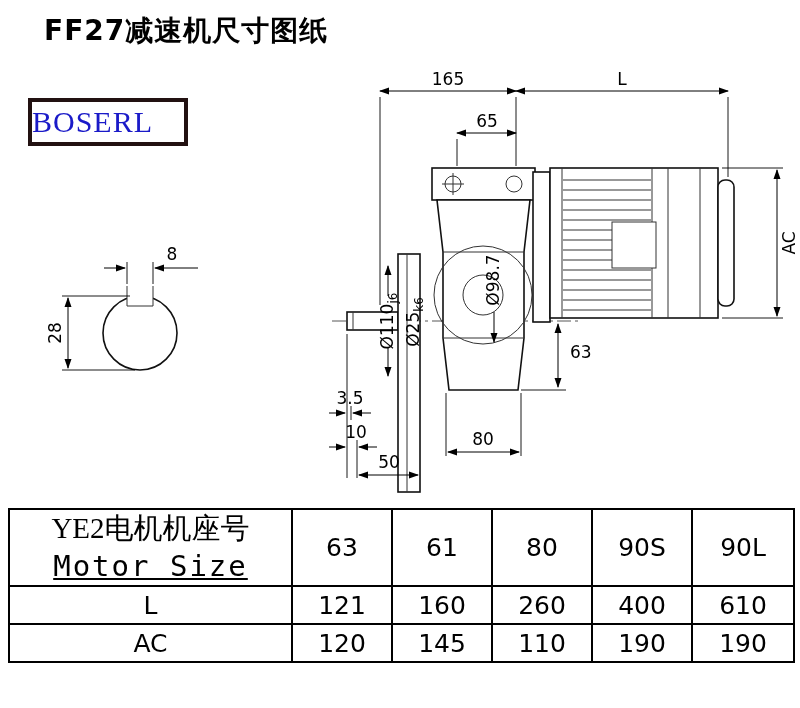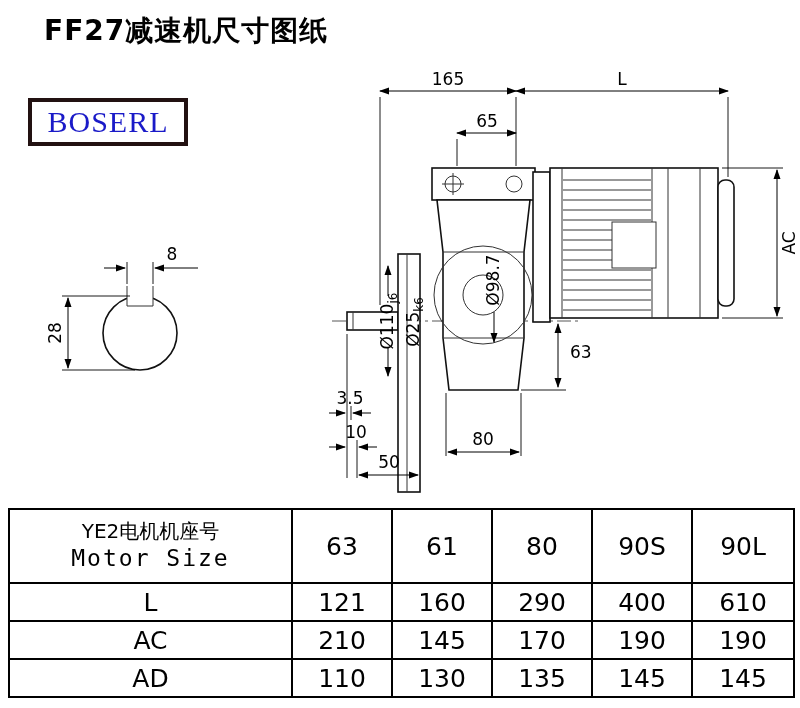--- a/index.html
+++ b/index.html
@@ -3,42 +3,42 @@
 <meta charset="utf-8">
 <style>
   html,body{margin:0;padding:0;background:#fff;}
   .page{position:relative;width:800px;height:708px;background:#fff;overflow:hidden;
         font-family:"DejaVu Sans", sans-serif;color:#000;}
 
   .title{position:absolute;left:44px;top:12px;margin:0;font-size:28px;font-weight:bold;
          letter-spacing:1px;}
 
   .logo{position:absolute;left:28px;top:98px;width:152px;height:40px;
-        border:4px solid #221111;display:flex;align-items:center;justify-content:center;}
+        border:4px solid #221111;display:flex;align-items:center;justify-content:flex-start;}
   .logo span{font-family:"Liberation Serif", serif;font-size:30px;color:#1a1ac8;letter-spacing:1px;}
 
   svg.drawing{position:absolute;left:0;top:0;}
   .part{fill:#fff;stroke:#111;stroke-width:1.6;}
   .thin{fill:none;stroke:#333;stroke-width:1;}
   .hatch{stroke:#222;stroke-width:1;}
   .dim{stroke:#000;stroke-width:1;fill:none;}
   .ext{stroke:#000;stroke-width:0.9;}
   .cl{stroke:#444;stroke-width:0.9;stroke-dasharray:14 4 3 4;}
   .dimtxt{font:17px "DejaVu Sans", sans-serif;fill:#000;}
   .fit{font-size:12px;}
 
   table.dim-table{position:absolute;left:8px;top:508px;width:785px;border-collapse:collapse;
                   table-layout:fixed;}
   .dim-table td{border:2px solid #000;text-align:center;vertical-align:middle;
                 font-size:25px;padding:0;}
   .dim-table tr.hrow{height:74px;}
   .dim-table tr.drow{height:38px;}
-  .hdr-cn{display:block;font-size:20px;line-height:1.3;}
-  .hdr-en{display:block;font-size:23px;font-family:"DejaVu Sans Mono", monospace;
-          letter-spacing:2px;line-height:1.3;}
+  .hdr-cn{display:block;font-size:29px;line-height:1.3;font-family:Liberation Serif, serif;}
+  .hdr-en{display:block;font-size:29px;font-family:"DejaVu Sans Mono", monospace;
+          letter-spacing:2px;line-height:1.3;text-decoration:underline;}
 </style>
 </head>
 <body>
 
 <div class="page">
 
   <h1 class="title">FF27减速机尺寸图纸</h1>
 
   <div class="logo">
     <span>BOSERL</span>
@@ -233,36 +233,28 @@
         <td>63</td>
         <td>61</td>
         <td>80</td>
         <td>90S</td>
         <td>90L</td>
       </tr>
       <tr class="drow">
         <td>L</td>
         <td>121</td>
         <td>160</td>
-        <td>290</td>
+        <td>260</td>
         <td>400</td>
         <td>610</td>
       </tr>
       <tr class="drow">
         <td>AC</td>
-        <td>210</td>
+        <td>120</td>
         <td>145</td>
-        <td>170</td>
+        <td>110</td>
         <td>190</td>
         <td>190</td>
       </tr>
-      <tr class="drow">
-        <td>AD</td>
-        <td>110</td>
-        <td>130</td>
-        <td>135</td>
-        <td>145</td>
-        <td>145</td>
-      </tr>
     </tbody>
   </table>
 
 </div>
 
 </body></html>

